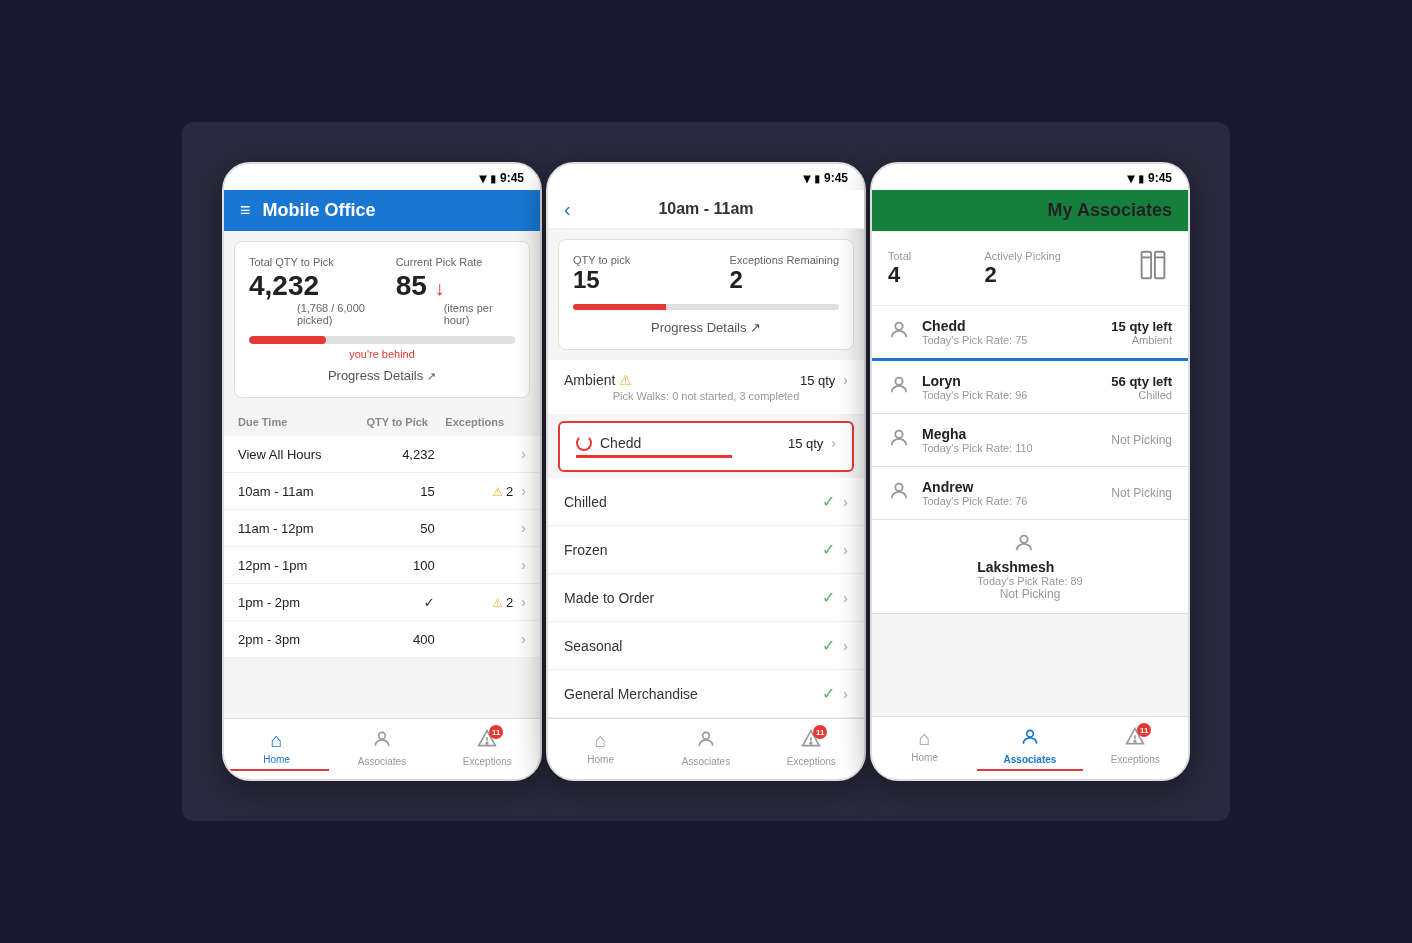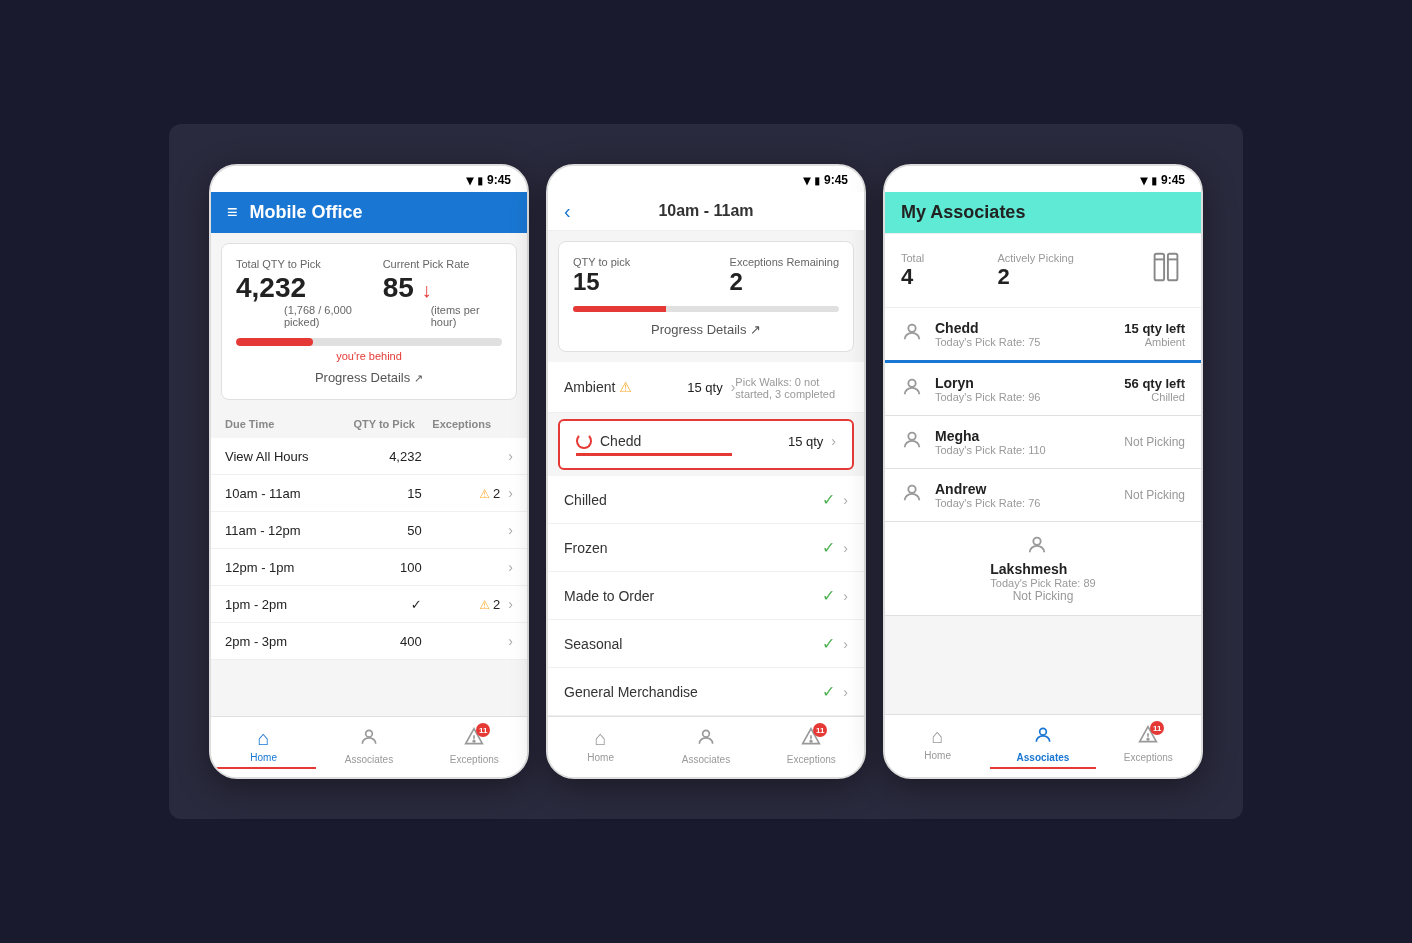--- a/index.html
+++ b/index.html
@@ -6,21 +6,21 @@
     body {
       background: #1a1a2e;
       display: flex;
       justify-content: center;
       align-items: center;
       min-height: 100vh;
       font-family: -apple-system, BlinkMacSystemFont, 'Segoe UI', sans-serif;
     }
     .screenshot-container {
       display: flex;
-      gap: 17px;
+      gap: 4px;
       padding: 40px;
       background: #2a2a3e;
       border-radius: 12px;
     }
 
     
     .phone {
       width: 320px;
       background: white;
       border-radius: 28px;
@@ -274,25 +274,25 @@
     .category-name { flex: 1; font-size: 14px; color: #333; font-weight: 500; }
     .category-qty { font-size: 13px; color: #222; margin-right: 8px; }
     .category-check { color: #4caf50; font-size: 16px; margin-right: 8px; }
     .cat-chevron { color: #aaa; font-size: 14px; }
     .loading-bar { height: 3px; background: #e53935; width: 60%; margin-top: 4px; }
     .loading-spinner { width: 16px; height: 16px; border: 2px solid #e53935; border-top-color: transparent; border-radius: 50%; animation: spin 0.8s linear infinite; margin-right: 8px; }
     @keyframes spin { to { transform: rotate(360deg); } }
 
     
     .associates-header {
-      background: #5eead4;
+      background: #15803d;
       padding: 10px 16px;
       display: flex;
       align-items: center;
-      justify-content: flex-start;
+      justify-content: flex-end;
       border-bottom: 1px solid #eee;
     }
     .page-title { font-size: 18px; font-weight: 700; color: #222; }
 
     .total-banner {
       background: white;
       padding: 14px 16px;
       display: flex;
       justify-content: space-between;
       align-items: center;
@@ -472,21 +472,21 @@
         </div>
         <div class="hour-progress">
           <div class="hour-progress-fill"></div>
         </div>
         <div class="progress-details-link">
           <span>Progress Details</span>
           <span> ↗</span>
         </div>
       </div>
 
-      <div class="category-row" style="background: white; border-bottom: 1px solid #f0f0f0; padding: 12px 16px; display: flex; flex-direction: row;">
+      <div class="category-row" style="background: white; border-bottom: 1px solid #f0f0f0; padding: 12px 16px; display: flex; flex-direction: column;">
         <div style="display:flex; align-items:center; width:100%;">
           <span class="category-name">
             Ambient <span style="color:#f9a825;">⚠</span>
           </span>
           <span class="category-qty">15 qty</span>
           <span class="cat-chevron">›</span>
         </div>
         <div style="font-size:11px; color:#999; margin-top:2px;">Pick Walks: 0 not started, 3 completed</div>
       </div>
 

